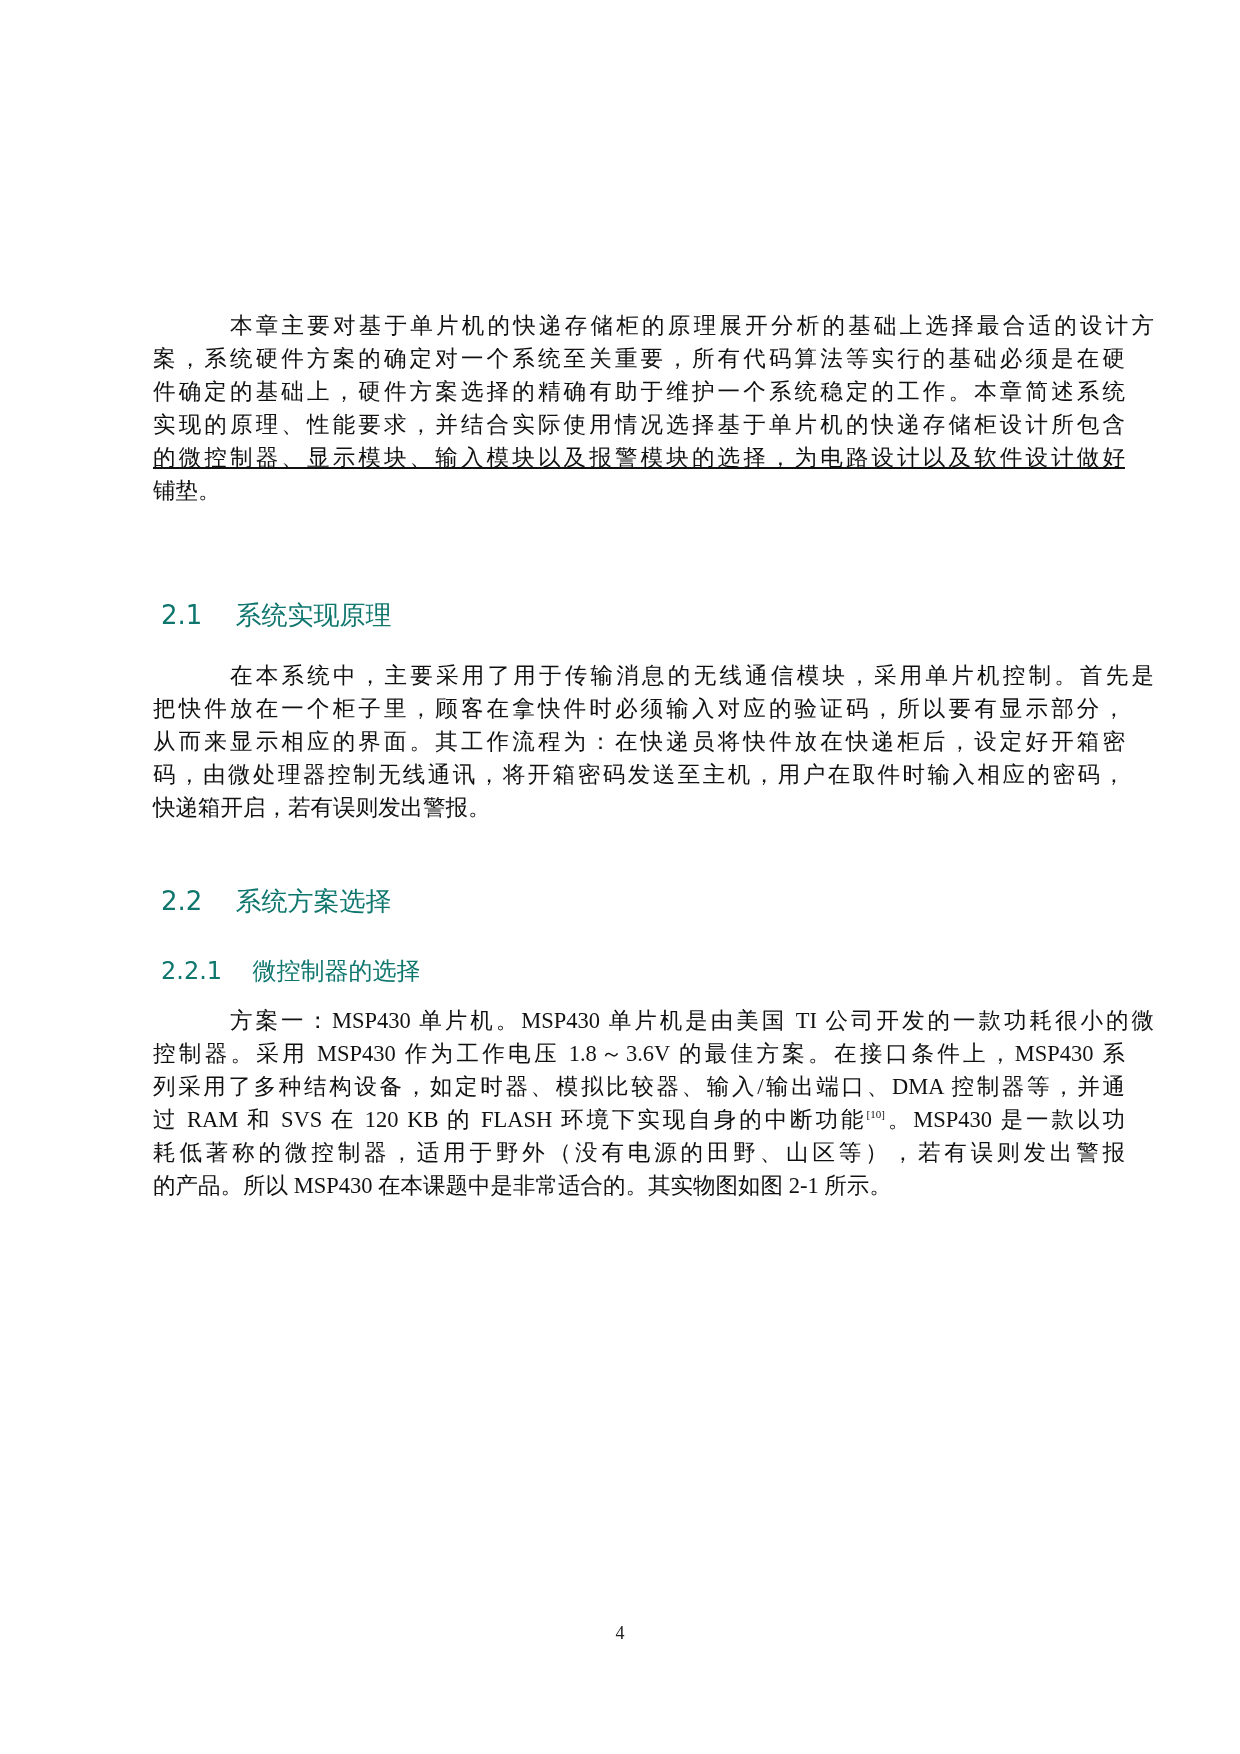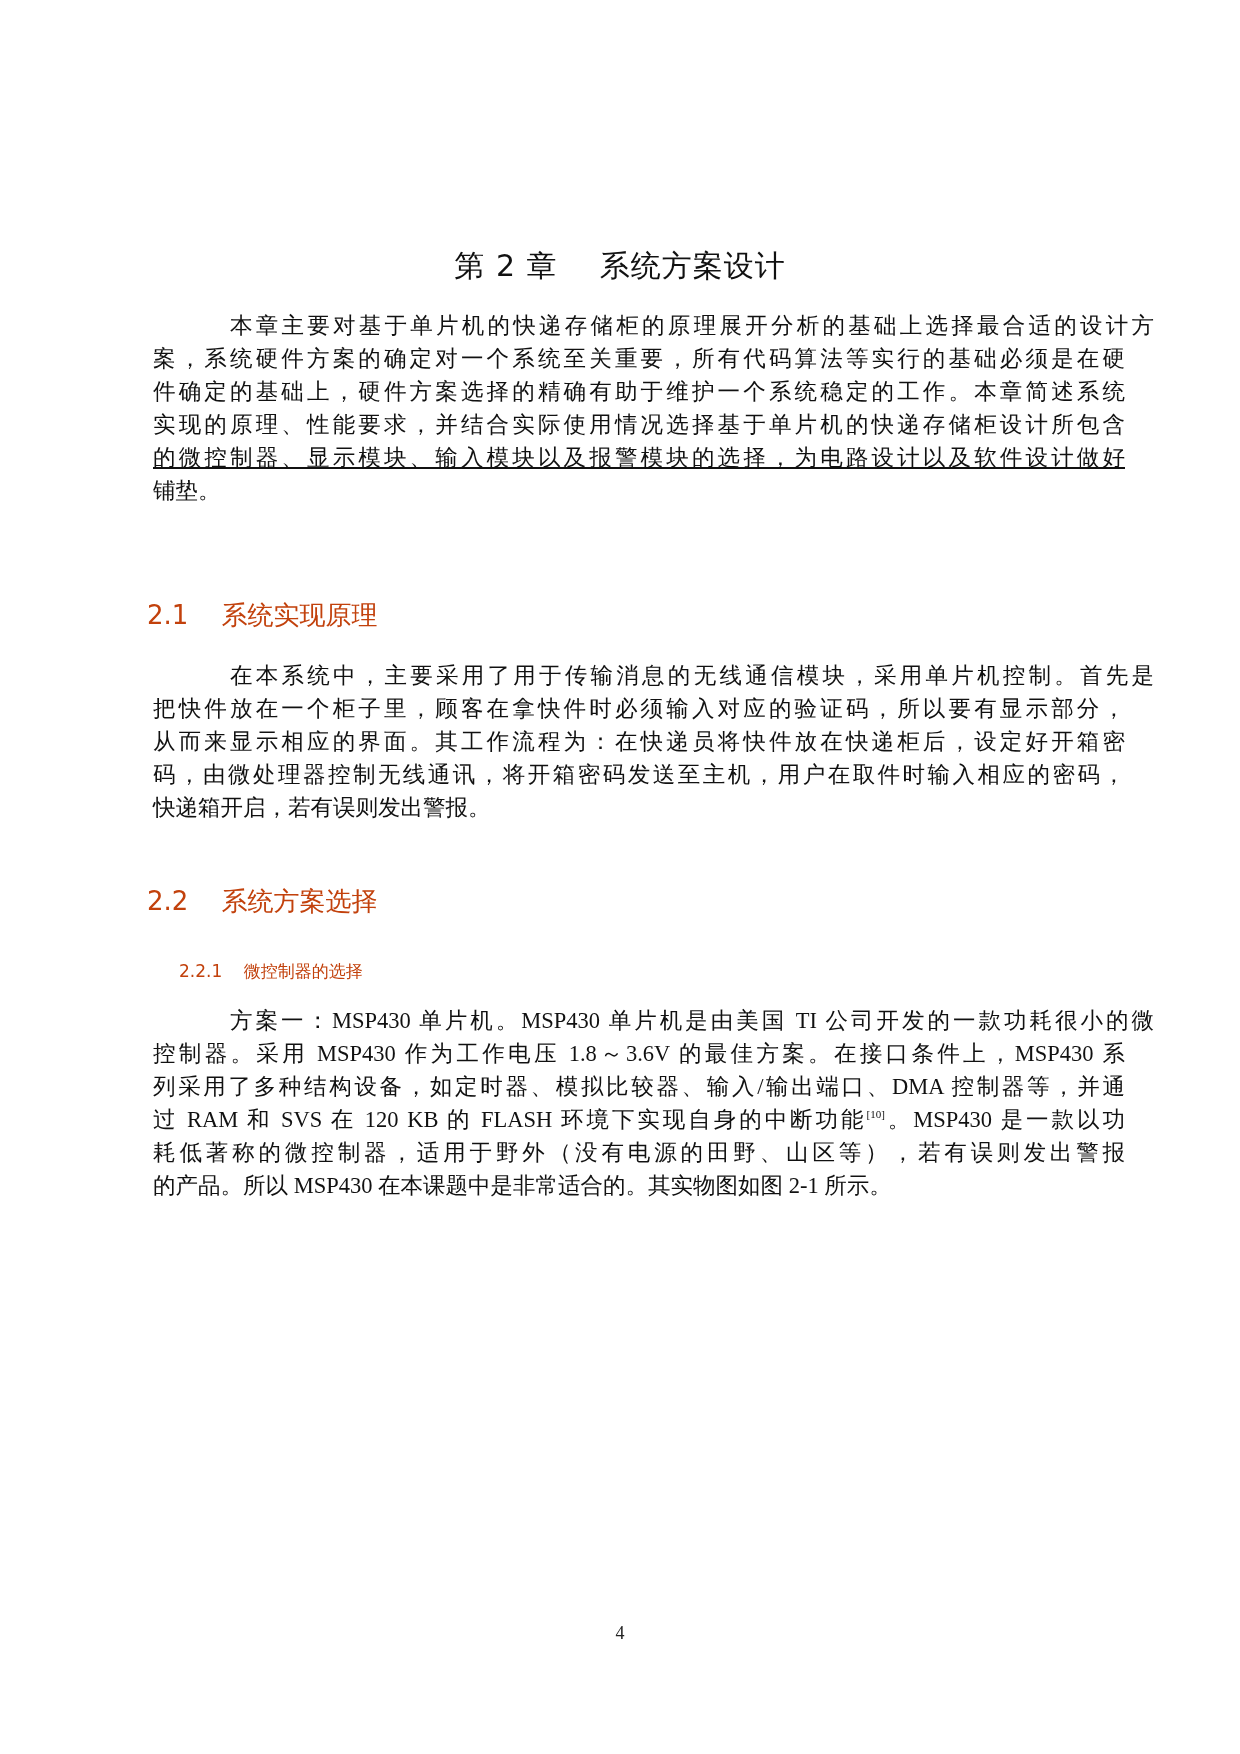--- a/index.html
+++ b/index.html
@@ -28,33 +28,32 @@
       width: 1240px;
       text-align: center;
       font-family: "DejaVu Sans", sans-serif;
       font-size: 30px;
       letter-spacing: 1px;
       line-height: 40px;
       white-space: pre;
     }
     .heading {
       position: absolute;
-      left: 147px;
+      left: 161px;
       font-family: "DejaVu Sans", sans-serif;
       white-space: pre;
-      color: #c2410c;
+      color: #0f766e;
     }
     .h2 {
       font-size: 26px;
       line-height: 34px;
     }
     .h3 {
-      font-size: 17px;
+      font-size: 24px;
       line-height: 32px;
-      margin-left: 32px;
     }
     .para {
       position: absolute;
       left: 147px;
       width: 972px;
       font-family: "Liberation Serif", "DejaVu Serif", serif;
       font-size: 22.5px;
       color: #111;
     }
     .line {
@@ -90,21 +89,20 @@
       font-size: 11px;
       line-height: 0;
       vertical-align: 9px;
     }
   </style>
 </head>
 <body>
 
 <div class="page">
 
-  <div class="chapter-title">第 2 章    系统方案设计</div>
 
   <div class="para" style="top:308px;">
     <div class="line indent" style="top:0px;">本章主要对基于单片机的快递存储柜的原理展开分析的基础上选择最合适的设计方</div>
     <div class="line" style="top:33px;">案，系统硬件方案的确定对一个系统至关重要，所有代码算法等实行的基础必须是在硬</div>
     <div class="line" style="top:66px;">件确定的基础上，硬件方案选择的精确有助于维护一个系统稳定的工作。本章简述系统</div>
     <div class="line" style="top:99px;">实现的原理、性能要求，并结合实际使用情况选择基于单片机的快递存储柜设计所包含</div>
     <div class="line" style="top:132px;text-decoration:underline;">的微控制器、显示模块、输入模块以及报警模块的选择，为电路设计以及软件设计做好</div>
     <div class="line last" style="top:165px;">铺垫。</div>
   </div>
 

